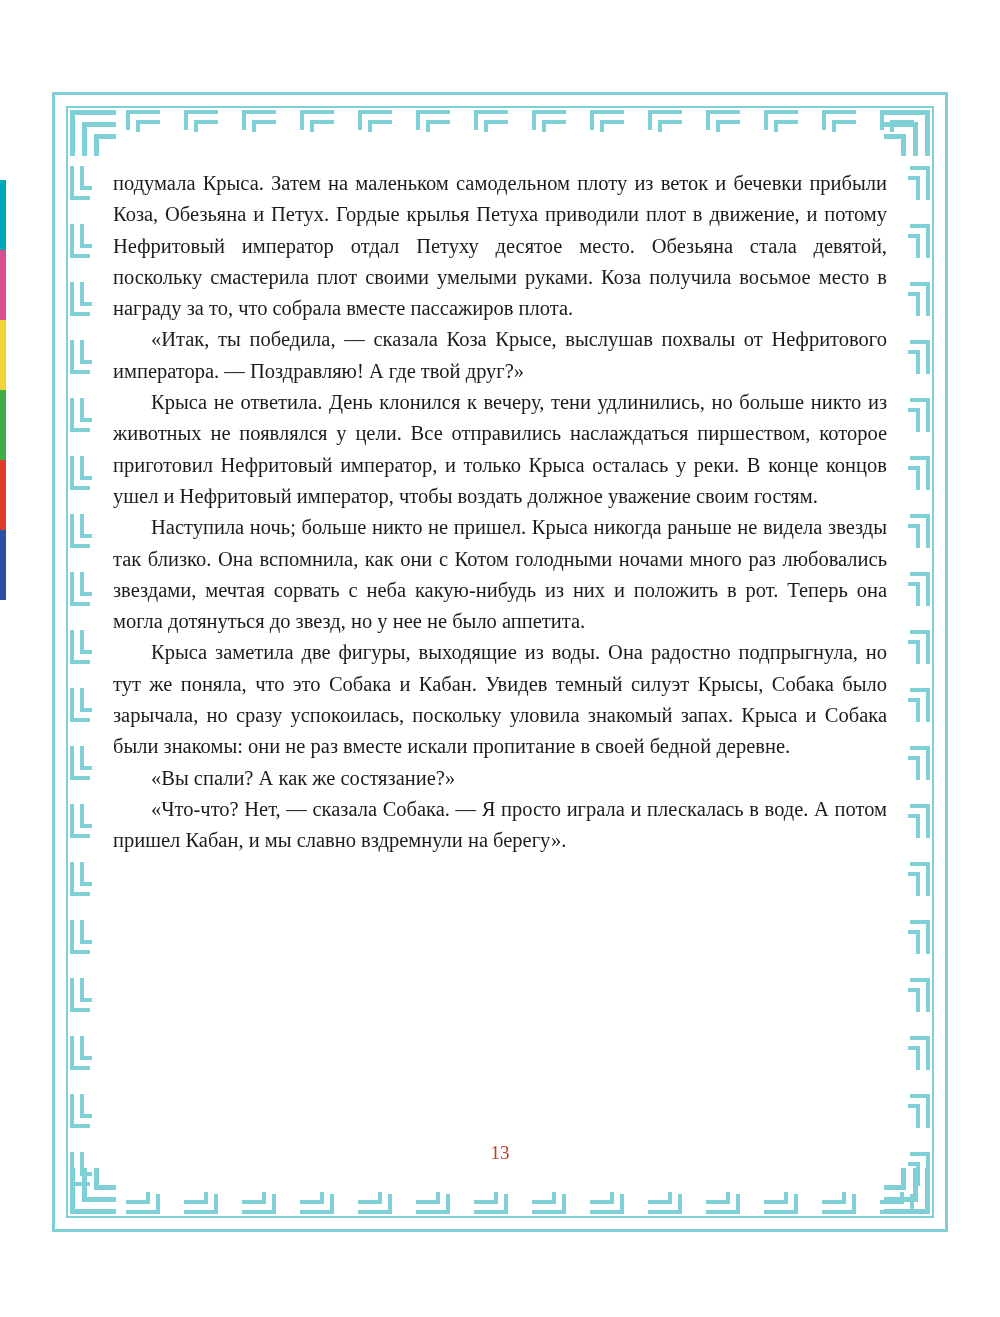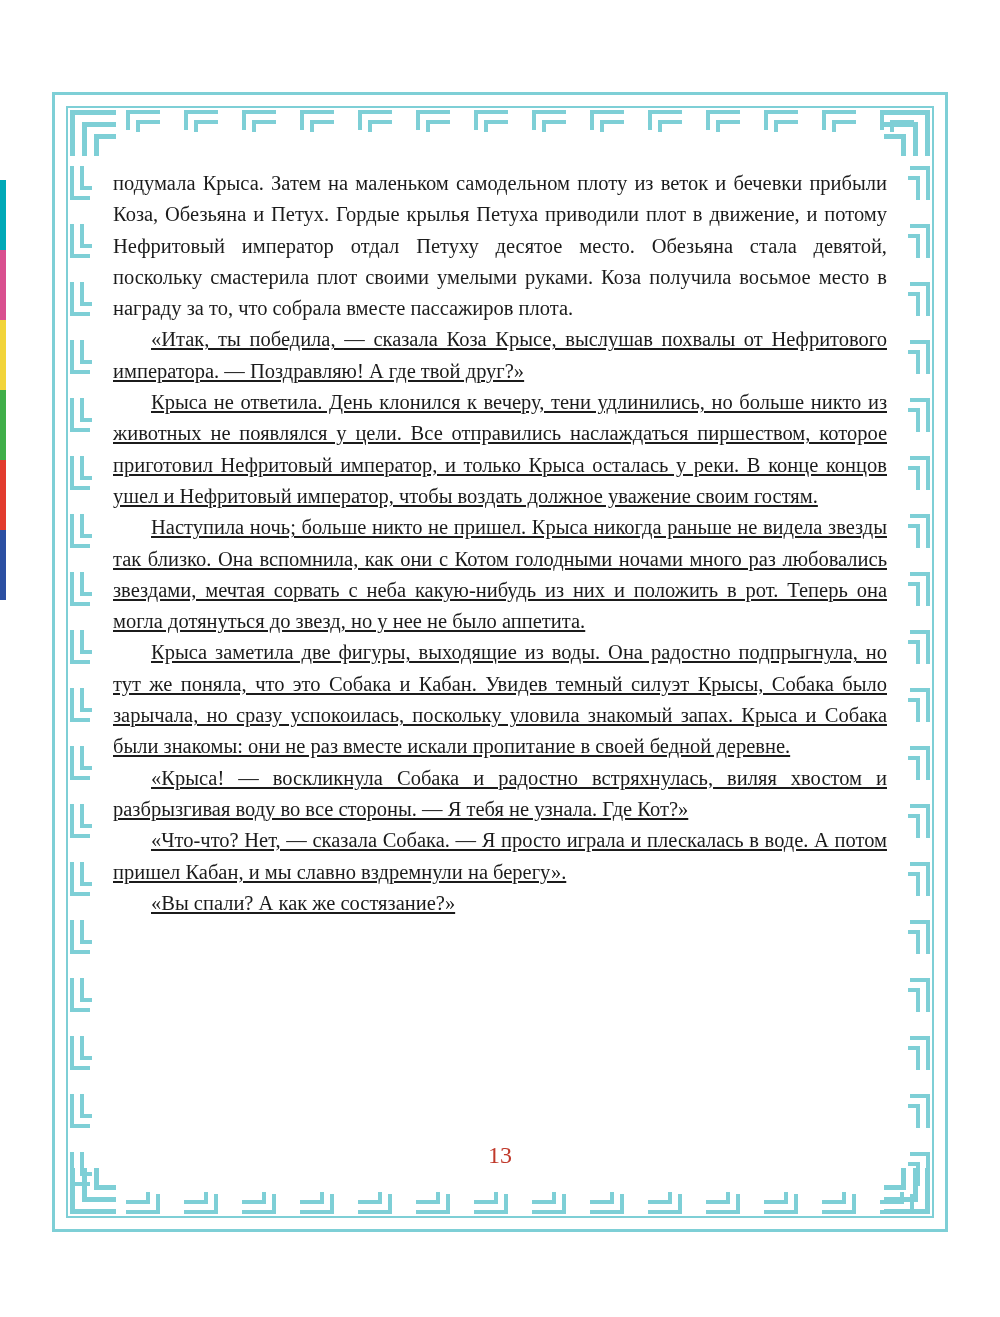--- a/index.html
+++ b/index.html
@@ -95,31 +95,30 @@
     margin: 0;
     font-size: 20.5px;
     line-height: 31.3px;
     color: #1b1b1b;
     text-align: justify;
     text-indent: 0;
     hyphens: manual;
   }
   .content p.ind {
     text-indent: 38px;
-    text-decoration: underline;
   }
 
   
   .folio {
     position: absolute;
     left: 0;
     right: 0;
     top: 1142px;
     text-align: center;
-    font-size: 24px;
+    font-size: 19px;
     color: #c0392b;
     font-family: "Liberation Serif", serif;
   }
   .runhead {
     position: absolute;
     left: 0;
     right: 0;
     top: 1175px;
     text-align: center;
     font-size: 13px;
@@ -698,20 +697,19 @@
         </div>
       </div>
     </div>
 
   <div class="content">
       <p class="">подумала Крыса. Затем на маленьком самодельном плоту из веток и бечевки прибыли Коза, Обезьяна и Петух. Гордые крылья Петуха приводили плот в движение, и потому Нефритовый император отдал Петуху десятое место. Обезьяна стала девятой, поскольку смастерила плот своими умелыми руками. Коза получила восьмое место в награду за то, что собрала вместе пассажиров плота.</p>
       <p class="ind">«Итак, ты победила, — сказала Коза Крысе, выслушав похвалы от Нефритового императора. — Поздравляю! А где твой друг?»</p>
       <p class="ind">Крыса не ответила. День клонился к вечеру, тени удлинились, но больше никто из животных не появлялся у цели. Все отправились наслаждаться пиршеством, которое приготовил Нефритовый император, и только Крыса осталась у реки. В конце концов ушел и Нефритовый император, чтобы воздать должное уважение своим гостям.</p>
       <p class="ind">Наступила ночь; больше никто не пришел. Крыса никогда раньше не видела звезды так близко. Она вспомнила, как они с Котом голодными ночами много раз любовались звездами, мечтая сорвать с неба какую-нибудь из них и положить в рот. Теперь она могла дотянуться до звезд, но у нее не было аппетита.</p>
       <p class="ind">Крыса заметила две фигуры, выходящие из воды. Она радостно подпрыгнула, но тут же поняла, что это Собака и Кабан. Увидев темный силуэт Крысы, Собака было зарычала, но сразу успокоилась, поскольку уловила знакомый запах. Крыса и Собака были знакомы: они не раз вместе искали пропитание в своей бедной деревне.</p>
-      <p class="ind">«Крыса! — воскликнула Собака и радостно встряхнулась, виляя хвостом и разбрызгивая воду во все стороны. — Я тебя не узнала. Где Кот?»</p>
+      <p class="ind">«Вы спали? А как же состязание?»</p>
       <p class="ind">«Что-что? Нет, — сказала Собака. — Я просто играла и плескалась в воде. А потом пришел Кабан, и мы славно вздремнули на берегу».</p>
-      <p class="ind">«Вы спали? А как же состязание?»</p>
     </div>
 
   <div class="folio">13</div>
 
 </div>
 
 </body></html>

